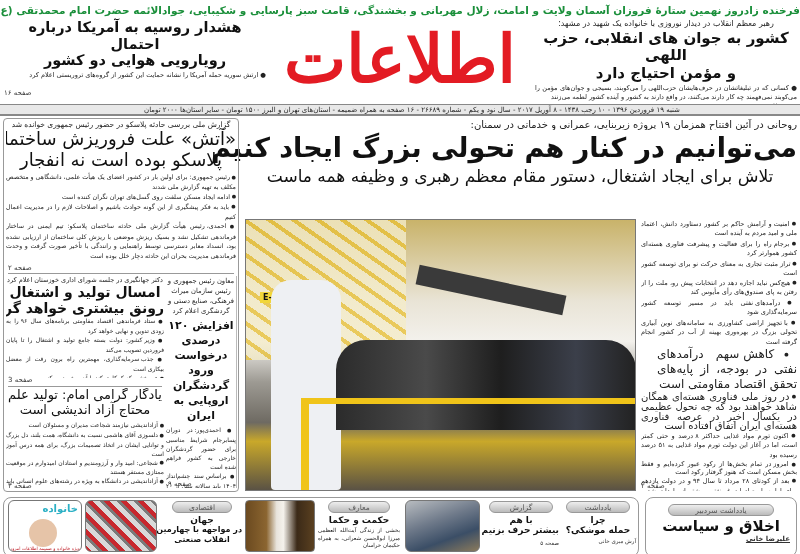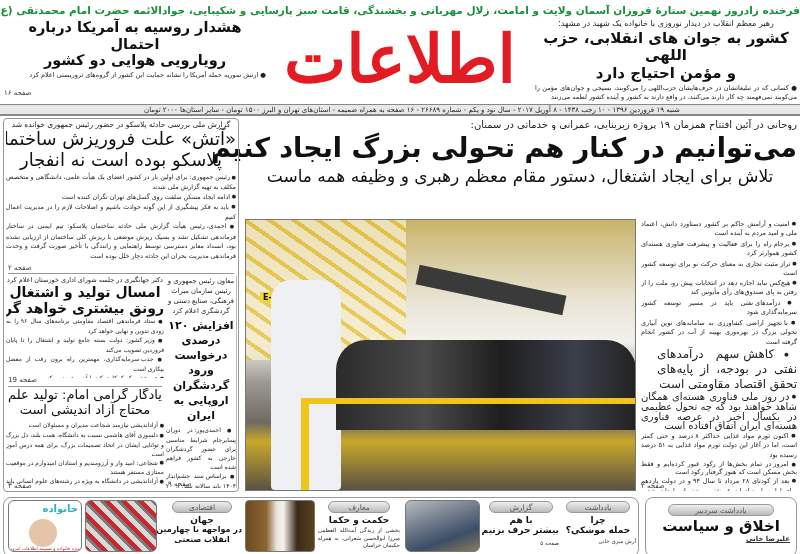--- a/index.html
+++ b/index.html
@@ -111,21 +111,21 @@
   <div class="kicker" style="font-size:6.5px;">دکتر جهانگیری در جلسه شورای اداری خوزستان اعلام کرد</div>
   <div class="headline" style="font-size:14px; white-space:nowrap;">امسال تولید و اشتغال</div>
   <div class="headline" style="font-size:14px; white-space:nowrap;">رونق بیشتری خواهد گرفت</div>
   <ul class="bullets">
     <li style="font-size:6px; line-height:9px;">ستاد فرماندهی اقتصاد مقاومتی برنامه‌های سال ۹۶ را به زودی تدوین و نهایی خواهد کرد</li>
     <li style="font-size:6px; line-height:9px;">وزیر کشور: دولت بسته جامع تولید و اشتغال را تا پایان فروردین تصویب می‌کند</li>
     <li style="font-size:6px; line-height:9px;">جذب سرمایه‌گذاری، مهمترین راه برون رفت از معضل بیکاری است</li>
     <li style="font-size:6px; line-height:9px;">هر بخشی که کم‌کاری کند با آن برخورد می‌کنیم</li>
   </ul>
 </div>
-<div class="abs page-ref" style="top:376px; left:8px;">صفحه 19</div>
+<div class="abs page-ref" style="top:376px; left:8px;">صفحه 3</div>
 <div class="abs rule" style="top:386px; left:8px; width:154px; height:1px;"></div>
 
 <div class="abs" style="top:388px; left:6px; width:158px; height:100px; overflow:hidden;">
   <div class="headline" style="font-size:13px; font-weight:normal; white-space:nowrap;">یادگار گرامی امام: تولید علم</div>
   <div class="headline" style="font-size:13px; font-weight:normal; white-space:nowrap;">محتاج آزاد اندیشی است</div>
   <ul class="bullets" style="margin-top:2px;">
     <li style="font-size:6px; line-height:9px;">آزاداندیشی نیازمند شجاعت مدیران و مسئولان است</li>
     <li style="font-size:6px; line-height:9px;">دلسوزی آقای هاشمی نسبت به دانشگاه، همت بلند، دل بزرگ و توانایی ایشان در اتخاذ تصمیمات بزرگ، برای همه درس آموز است</li>
     <li style="font-size:6px; line-height:9px;">شجاعی: امید وار و آرزومندیم و استادان امیدوارم در موقعیت ممتازی مستقر هستند</li>
     <li style="font-size:6px; line-height:9px;">آزاداندیشی در دانشگاه به ویژه در رشته‌های علوم انسانی باید تحقق یابد</li>

